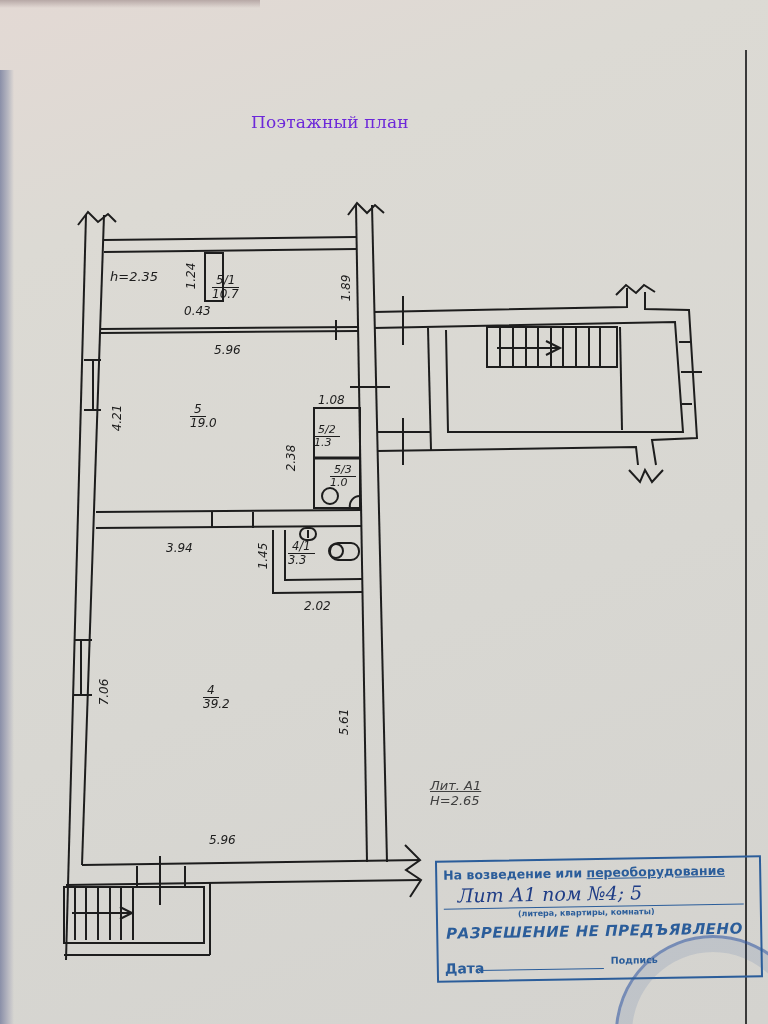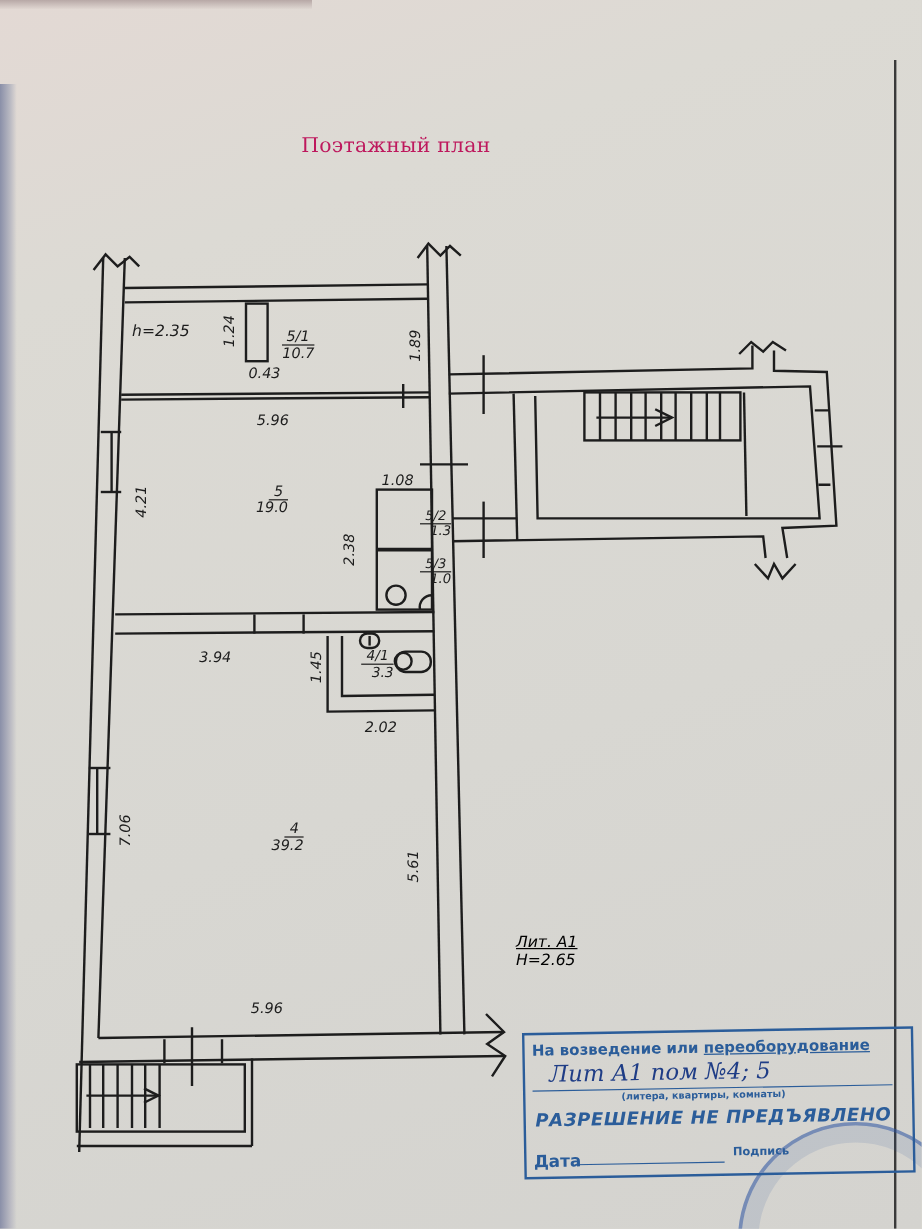--- a/index.html
+++ b/index.html
@@ -20,38 +20,38 @@
     .top-edge {
       position: absolute; left: 0; top: 0; width: 260px; height: 8px;
       background: linear-gradient(180deg, #b7a8a6, rgba(0,0,0,0));
     }
     .margin-line {
       position: absolute; left: 745px; top: 50px; width: 2px; height: 974px;
       background: #3a3a3a;
     }
     .title {
       position: absolute; left: 251px; top: 112px;
-      font-family: "DejaVu Serif", serif; font-size: 17px; color: #be185d;
+      font-family: "DejaVu Serif", serif; font-size: 17px; color: #6d28d9;
       letter-spacing: 0.2px;
     }
     svg.plan { position: absolute; left: 0; top: 0; }
     .lbl {
       position: absolute; font-family: "DejaVu Sans", sans-serif;
       font-style: italic; font-size: 12px; color: #1d1d1d; white-space: nowrap;
       line-height: 1;
     }
     .rot { transform: rotate(-90deg); transform-origin: center center; }
     .room {
-      position: absolute; text-align: right; font-style: italic; font-size: 12px;
+      position: absolute; text-align: left; font-style: italic; font-size: 12px;
       color: #1d1d1d; line-height: 1.1;
     }
     .room .num { border-bottom: 1px solid #1d1d1d; display: inline-block; padding: 0 4px; }
     .lit {
       position: absolute; left: 430px; top: 779px; font-style: italic; font-size: 13px;
-      color: #000000; line-height: 1.15;
+      color: #404040; line-height: 1.15;
     }
     .lit .a { text-decoration: underline; }
     .stamp {
       position: absolute; left: 436px; top: 858px; width: 322px; height: 118px;
       border: 2px solid #2b5d9a; color: #2b5d9a;
       font-family: "DejaVu Sans", sans-serif; transform: rotate(-1deg);
     }
     .stamp .l1 { position: absolute; left: 6px; top: 5px; font-size: 12.5px; font-weight: bold; white-space: nowrap; }
     .stamp .l1 u { text-decoration: underline; }
     .stamp .hand {
@@ -168,21 +168,21 @@
   <line x1="576" y1="327" x2="576" y2="367"></line>
   <line x1="589" y1="327" x2="589" y2="367"></line>
   <line x1="600" y1="327" x2="600" y2="367"></line>
   <line x1="497" y1="348" x2="560" y2="348"></line>
   <polyline points="546,341 560,348 546,355"></polyline>
   <line x1="620" y1="327" x2="622" y2="430"></line>
 </svg>
 
 <div class="lbl" style="left:110px;top:270px;font-size:13px;">h=2.35</div>
 <div class="lbl rot" style="left:178px;top:270px;">1.24</div>
-<div class="lbl" style="left:207px;top:305px;">0.43</div>
+<div class="lbl" style="left:184px;top:305px;">0.43</div>
 <div class="lbl rot" style="left:333px;top:282px;">1.89</div>
 <div class="lbl" style="left:214px;top:344px;">5.96</div>
 <div class="lbl rot" style="left:104px;top:412px;">4.21</div>
 <div class="lbl" style="left:318px;top:394px;">1.08</div>
 <div class="lbl rot" style="left:278px;top:452px;">2.38</div>
 <div class="lbl" style="left:166px;top:542px;">3.94</div>
 <div class="lbl rot" style="left:250px;top:550px;">1.45</div>
 <div class="lbl" style="left:304px;top:600px;">2.02</div>
 <div class="lbl rot" style="left:91px;top:686px;">7.06</div>
 <div class="lbl rot" style="left:331px;top:716px;">5.61</div>

